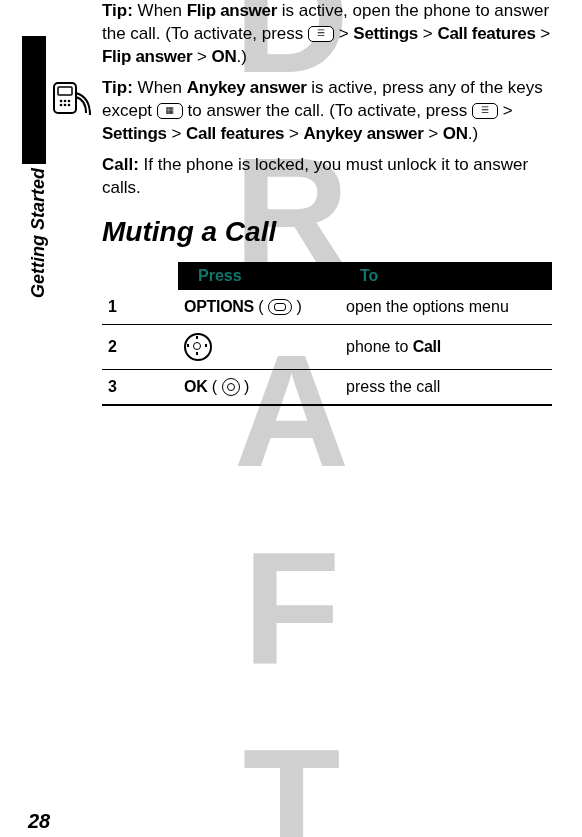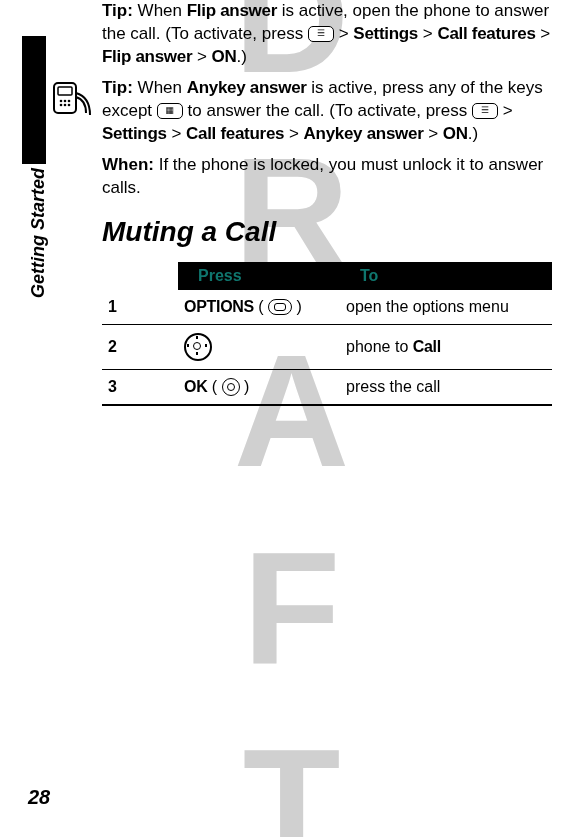--- a/index.html
+++ b/index.html
@@ -116,21 +116,21 @@
   tbody td{
     padding:8px 6px;
     vertical-align:middle;
     border-bottom:1px solid #000;
   }
   tbody tr:last-child td{border-bottom:2px solid #000}
   tbody td.num{font-weight:bold;width:20px}
   tbody td.press{width:150px}
   .page-num{
     position:absolute;
-    left:28px;bottom:28px;
+    left:28px;bottom:4px;
     font-weight:900;
     font-style:italic;
     font-size:20px;
     z-index:2;
   }
 </style>
 </head>
 <body>
 
 <div class="watermark">DRAFT</div>
@@ -158,21 +158,21 @@
 
   <p>
     <span class="bold">Tip:</span><span> When </span><span class="condensed">Flip answer</span><span> is active, open the phone to answer the call. (To activate, press </span><span class="key menu"></span><span> &gt; </span><span class="condensed">Settings</span><span> &gt; </span><span class="condensed">Call features</span><span> &gt; </span><span class="condensed">Flip answer</span><span> &gt; </span><span class="condensed">ON</span><span>.)</span>
   </p>
 
   <p>
     <span class="bold">Tip:</span><span> When </span><span class="condensed">Anykey answer</span><span> is active, press any of the keys except </span><span class="key keypad"></span><span> to answer the call. (To activate, press </span><span class="key menu"></span><span> &gt; </span><span class="condensed">Settings</span><span> &gt; </span><span class="condensed">Call features</span><span> &gt; </span><span class="condensed">Anykey answer</span><span> &gt; </span><span class="condensed">ON</span><span>.)</span>
   </p>
 
   <p>
-    <span class="bold">When:</span><span> If the phone is locked, you must unlock it to answer calls.</span>
+    <span class="bold">Call:</span><span> If the phone is locked, you must unlock it to answer calls.</span>
   </p>
 
   <h2>Muting a Call</h2>
 
 
   <table>
     <thead>
       <tr>
         <th></th>
         <th>Press</th>

